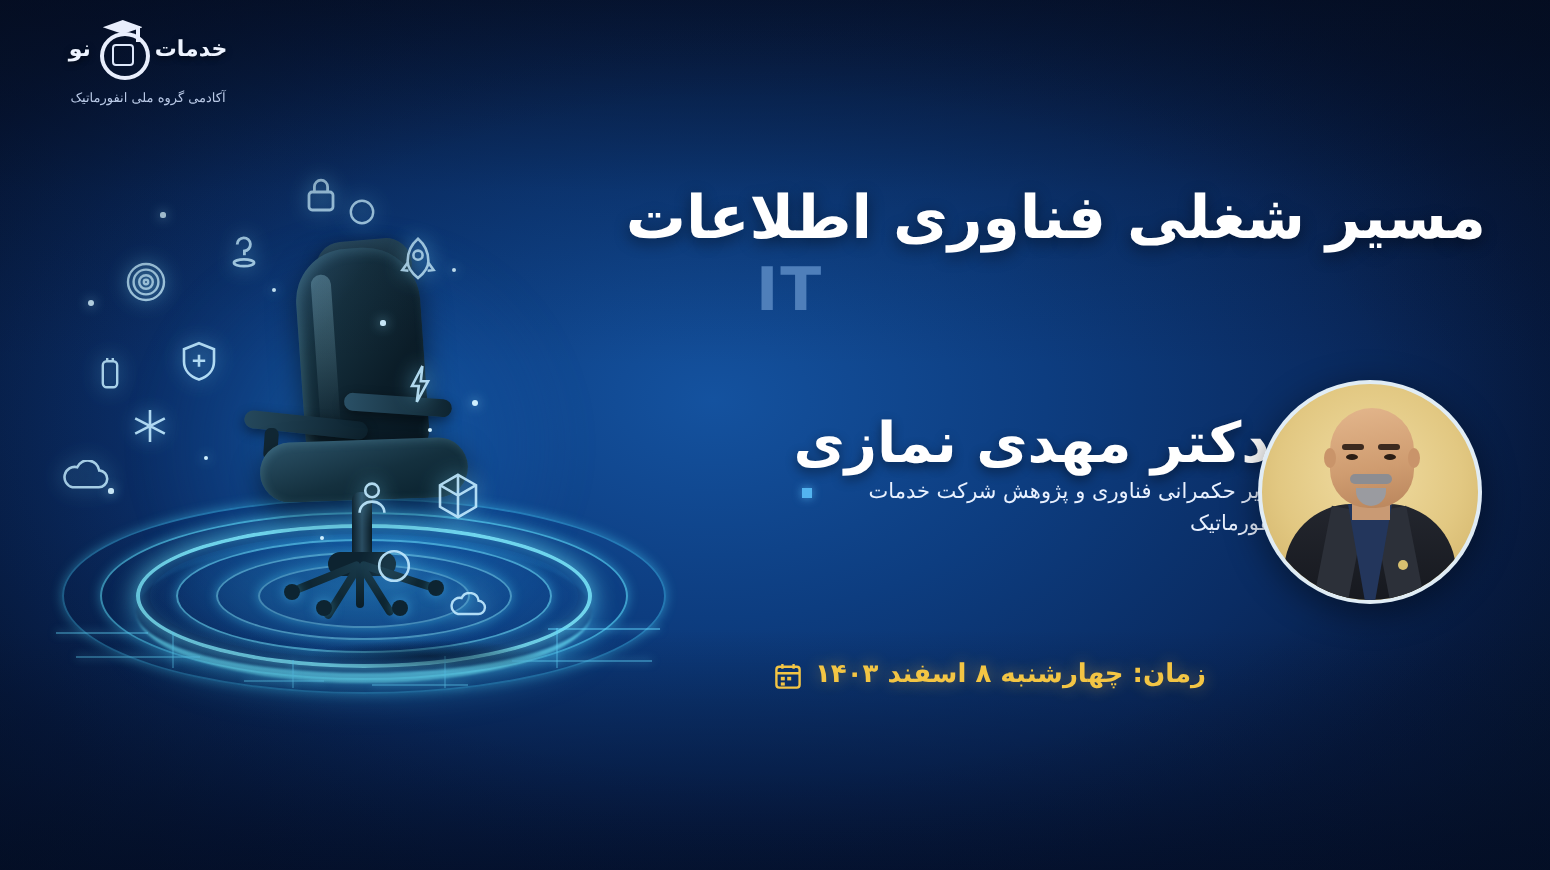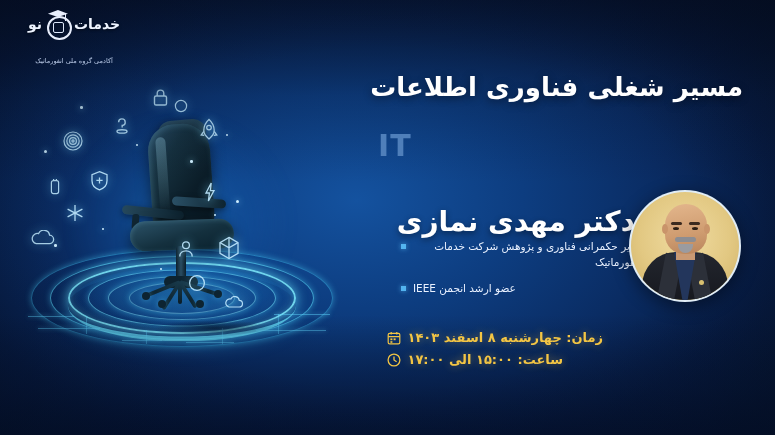--- a/index.html
+++ b/index.html
@@ -14,29 +14,29 @@
   .vig{position:absolute;inset:0;pointer-events:none;
     background:radial-gradient(ellipse 95% 92% at 50% 50%, rgba(0,0,0,0) 42%, rgba(3,10,26,.55) 85%, rgba(2,7,20,.8) 100%);}
   .topdark{position:absolute;inset:0;pointer-events:none;
     background:linear-gradient(180deg, rgba(5,13,34,.72) 0%, rgba(6,16,40,.18) 22%, rgba(0,0,0,0) 42%);}
   .botdark{position:absolute;left:0;right:0;bottom:0;height:120px;pointer-events:none;
     background:linear-gradient(180deg, rgba(0,0,0,0) 0%, rgba(5,20,52,.55) 60%, rgba(4,17,46,.85) 100%);}
 
   
   .logo{position:absolute;top:8px;right:auto;left:14px;width:120px;text-align:center;}
   .logo-row{display:flex;align-items:center;justify-content:center;gap:3px;height:32px;}
-  .logo-word{color:#eef4ff;font-size:14px;font-weight:bold;letter-spacing:-.3px;
+  .logo-word{color:#eef4ff;font-size:11px;font-weight:bold;letter-spacing:-.3px;
              text-shadow:0 1px 3px rgba(0,0,0,.5);}
   .logo-mark{position:relative;width:26px;height:26px;}
   .logo-mark .disc{position:absolute;left:2px;top:5px;width:21px;height:20px;border:2px solid #e8eefc;border-radius:50%;}
   .logo-mark .inner{position:absolute;left:8px;top:11px;width:9px;height:9px;border:1.6px solid #dde7fa;border-radius:2px;}
   .logo-mark .cap{position:absolute;left:3px;top:-1px;width:20px;height:7px;background:#e8eefc;
                   clip-path:polygon(50% 0,100% 52%,50% 100%,0 52%);}
   .logo-mark .tass{position:absolute;left:20px;top:2px;width:1.5px;height:8px;background:#e8eefc;}
-  .logo-sub{margin-top:17px;color:#b9c9e6;font-size:6.5px;letter-spacing:.2px;white-space:nowrap;}
+  .logo-sub{margin-top:5px;color:#b9c9e6;font-size:6.5px;letter-spacing:.2px;white-space:nowrap;}
 
   
   .scene{position:absolute;left:18px;top:78px;width:330px;height:300px;}
   .glow-core{position:absolute;left:52px;top:40px;width:220px;height:210px;border-radius:50%;
     background:radial-gradient(circle,rgba(40,150,235,.34) 0%,rgba(25,110,200,.16) 45%,rgba(0,0,0,0) 72%);filter:blur(8px);}
 
   .platform{position:absolute;left:8px;bottom:24px;width:312px;height:112px;}
   .ring{position:absolute;left:50%;top:50%;transform:translate(-50%,-50%) ;border-radius:50%;
         border:1px solid rgba(90,225,255,.55);box-shadow:0 0 6px rgba(80,220,255,.45);}
   .r1{width:300px;height:96px;border-color:rgba(70,200,245,.42);}
@@ -76,21 +76,21 @@
   .caster{position:absolute;width:8px;height:8px;border-radius:50%;background:#0d2431;box-shadow:0 0 6px rgba(90,210,255,.5);}
   .chair-shadow{position:absolute;left:40px;top:196px;width:120px;height:16px;border-radius:50%;
         background:radial-gradient(ellipse,rgba(2,12,26,.6),rgba(0,0,0,0) 70%);}
 
   .icn{position:absolute;color:#bfe9ff;opacity:.92;filter:drop-shadow(0 0 5px rgba(120,215,255,.85));}
   .dot{position:absolute;border-radius:50%;background:#cfefff;box-shadow:0 0 6px rgba(150,230,255,.9);}
 
   
   .eyebrow{position:absolute;right:32px;top:66px;color:#f3c544;font-size:15px;font-weight:bold;
       letter-spacing:.5px;text-shadow:0 0 10px rgba(243,197,68,.55),0 1px 2px rgba(0,0,0,.55);}
-  .headline{position:absolute;right:32px;top:72px;color:#ffffff;font-size:26px;font-weight:bold;
+  .headline{position:absolute;right:32px;top:92px;color:#ffffff;font-size:30px;font-weight:bold;
       letter-spacing:-.2px;text-shadow:0 2px 8px rgba(0,0,0,.45);white-space:nowrap;}
   .it-word{position:absolute;left:378px;top:128px;color:#4f7fba;font-size:30px;font-weight:bold;letter-spacing:1px;}
 
   .speaker{position:absolute;right:140px;top:205px;color:#ffffff;font-size:28px;font-weight:bold;
       text-shadow:0 2px 6px rgba(0,0,0,.45);}
   .creds{position:absolute;right:124px;top:238px;width:250px;}
   .cred{display:flex;align-items:flex-start;justify-content:flex-end;gap:7px;margin-bottom:9px;}
   .cred-txt{color:#e9f1ff;font-size:10.5px;line-height:1.55;text-align:right;max-width:228px;}
   .bullet{flex:0 0 auto;width:5px;height:5px;background:#53b4f0;margin-top:6px;box-shadow:0 0 5px rgba(83,180,240,.8);}
 
@@ -282,24 +282,20 @@
   <div class="headline">مسیر شغلی فناوری اطلاعات</div>
   <div class="it-word">IT</div>
 
   <div class="speaker">دکتر مهدی نمازی</div>
 
   <div class="creds">
     <div class="cred">
       <span class="cred-txt">مدیر حکمرانی فناوری و پژوهش شرکت خدمات انفورماتیک</span>
       <span class="bullet"></span>
     </div>
-    <div class="cred">
-      <span class="cred-txt">عضو ارشد انجمن IEEE</span>
-      <span class="bullet"></span>
-    </div>
   </div>
 
   <div class="photo">
     <div class="p-suit"></div>
     <div class="p-lapelL"></div>
       <div class="p-lapelR"></div>
     <div class="p-shirt"></div>
     <div class="p-neck"></div>
     <div class="p-head"></div>
     <div class="p-ear" style="left:31px;"></div>
@@ -319,24 +315,15 @@
       <span class="mini">
         <svg width="14" height="14" viewBox="0 0 14 14" fill="none" stroke="currentColor" stroke-width="1.2">
           <rect x="1.2" y="2.4" width="11.6" height="10.4" rx="1.4"></rect>
             <path d="M1.2 5.6h11.6M4.2 1v2.4M9.8 1v2.4"></path>
           <rect x="3.4" y="7.4" width="2" height="1.8" fill="currentColor" stroke="none"></rect>
           <rect x="6.6" y="7.4" width="2" height="1.8" fill="currentColor" stroke="none"></rect>
           <rect x="3.4" y="10.2" width="2" height="1.6" fill="currentColor" stroke="none"></rect>
         </svg>
       </span>
     </div>
-    <div class="when-row">
-      <span>ساعت: ۱۵:۰۰ الی ۱۷:۰۰</span>
-      <span class="mini">
-        <svg width="14" height="14" viewBox="0 0 14 14" fill="none" stroke="currentColor" stroke-width="1.3">
-          <circle cx="7" cy="7" r="5.9"></circle>
-            <path d="M7 3.6V7l2.6 1.7"></path>
-        </svg>
-      </span>
-    </div>
   </div>
 
 </div>
 
 </body></html>

